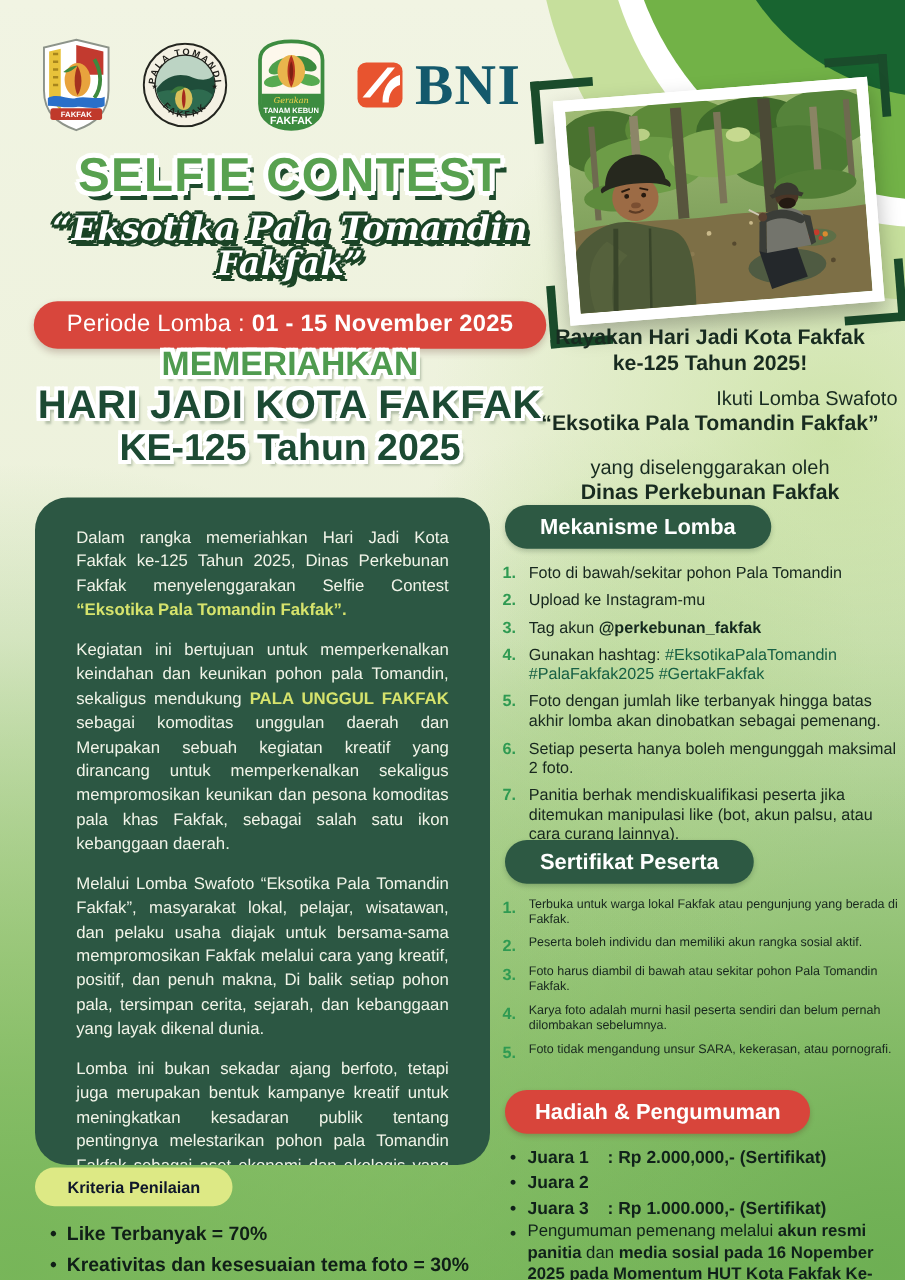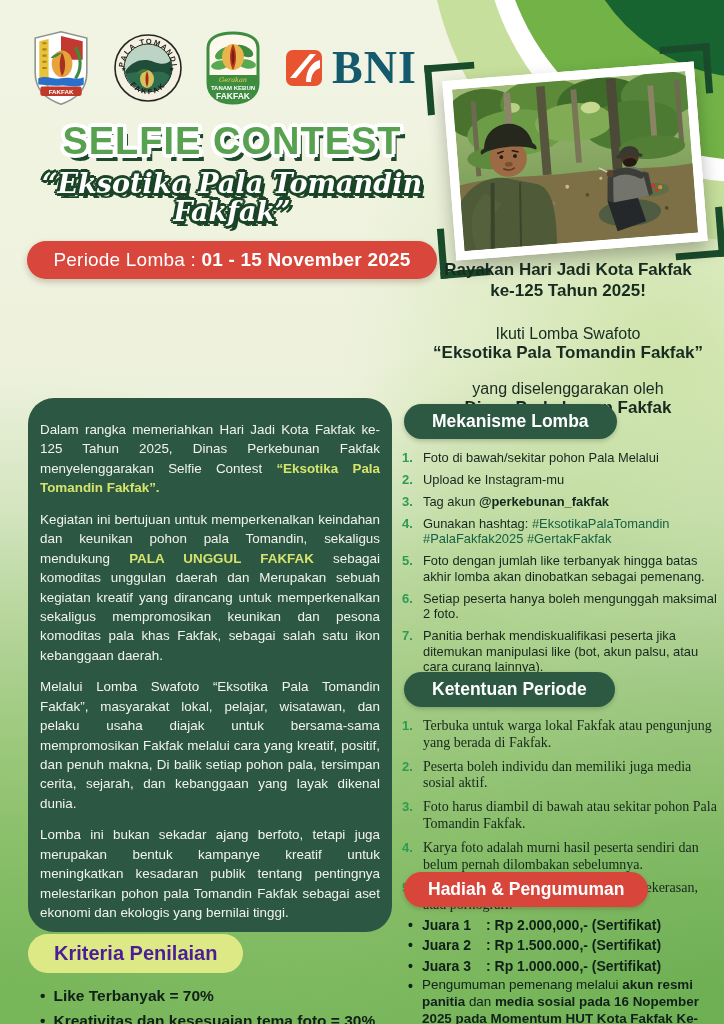--- a/index.html
+++ b/index.html
@@ -52,47 +52,47 @@
   .bracket.tl { left:-4px; top:-4px; border-left-width:7px; border-top-width:7px; }
   .bracket.tr { right:-4px; top:-4px; border-right-width:7px; border-top-width:7px; }
   .bracket.bl { left:-4px; bottom:-4px; border-left-width:7px; border-bottom-width:7px; }
   .bracket.br { right:-4px; bottom:-4px; border-right-width:7px; border-bottom-width:7px; }
   .photo { position:absolute; left:13px; top:13px; right:13px; bottom:13px; background:#fff; border:9px solid #fff; box-shadow:0 8px 18px rgba(0,0,0,.28); }
   .photo svg { display:block; width:100%; height:100%; }
   
   .invite { position:absolute; left:418px; top:260px; width:300px; text-align:center; color:#182b20; }
   .inv-b { font-size:17px; font-weight:800; line-height:1.22; }
   .inv-r { font-size:16px; font-weight:400; }
-  .sp10 { margin-top:24px; } .sp12 { margin-top:16px; }
+  .sp10 { margin-top:10px;text-align:right; } .sp12 { margin-top:16px; }
   
   .intro-box {
     position:absolute; left:28px; top:398px; width:364px; height:534px; overflow:hidden;
-    background:#2c5743; border-radius:26px; padding:22px 12px;
+    background:#2c5743; border-radius:26px; padding:22px 33px;
     color:#f1f4e8; font-size:13.4px; line-height:1.45; text-align:justify;
   }
   .intro-p { margin-bottom:12px; font-weight:500; }
   .intro-p .hl { color:#d6e36c; font-weight:800; }
   
   .kriteria { position:absolute; left:28px; top:934px; width:380px; }
-  .pill-yellow { display:inline-block; background:#dde985; color:#4c1d95; font-weight:800; font-size:20px; padding:8px 26px; border-radius:24px; }
+  .pill-yellow { display:inline-block; background:#dde985; color:#0f172a; font-weight:800; font-size:13px; padding:8px 26px; border-radius:24px; }
   .k-list { margin-top:10px; padding-left:12px; }
   .k-item { display:flex; gap:8px; font-size:15.5px; font-weight:700; color:#101f17; line-height:1.62; }
   .k-item .dot { flex:none; }
   
   .section { position:absolute; left:402px; width:318px; }
   .mekanisme { top:404px; } .ketentuan { top:672px; } .hadiah { top:872px; }
   .pill-green { display:inline-block; background:#2d5943; color:#fff; font-weight:800; font-size:17.5px; padding:7px 28px; border-radius:22px; margin-left:2px; box-shadow:0 2px 4px rgba(30,60,40,.25);text-align:center; }
   .pill-red { display:inline-block; background:#d8453b; color:#fff; font-weight:800; font-size:17.5px; padding:7px 24px; border-radius:22px; margin-left:2px; box-shadow:0 2px 4px rgba(90,30,25,.25); }
   .num-list { margin-top:11px; display:flex; flex-direction:column; gap:6px; }
   .num-item { display:flex; }
   .num { flex:none; width:21px; color:#2f9a52; font-weight:800; font-size:13px; line-height:1.22; }
   .mekanisme .txt, .ketentuan .txt { font-size:12.9px; color:#17271e; font-weight:500; line-height:1.22; }
   .txt .b { font-weight:800; color:#13281d; }
   .txt .bg { font-weight:400; color:#176044; }
-  .ketentuan .txt { font-size:14px; line-height:1.2;font-family:Liberation Serif, serif; }
+  .ketentuan .txt { font-size:10px; line-height:1.2; }
   .ketentuan .num-list { gap:7px; }
   
   .h-list { margin-top:9px; display:flex; flex-direction:column; gap:2px; padding-left:6px; }
   .h-item { display:flex; font-size:14px; color:#10211a; line-height:1.32; }
   .h-item .dot { flex:none; width:14px; font-weight:800; }
   .h-label { flex:none; width:64px; font-weight:800; }
   .h-label:empty { display:none; }
   .h-value { font-weight:800; }
   .h-value:empty { display:none; }
   .h-parts { font-size:13.4px; line-height:1.24; font-weight:500; }
@@ -172,20 +172,25 @@
       <span class="bni-text">BNI</span>
     </div>
   </header>
 
   <section class="title-block">
     <div class="title">SELFIE CONTEST</div>
     <div class="subtitle">“Eksotika Pala Tomandin Fakfak”</div>
     <div class="period-pill"><span>Periode Lomba : </span><b>01 - 15 November 2025</b></div>
   </section>
 
+  <section class="headline">
+    <div class="hl1">MEMERIAHKAN</div>
+    <div class="hl2">HARI JADI KOTA FAKFAK</div>
+    <div class="hl3">KE-125 Tahun 2025</div>
+  </section>
 
   <div class="photo-wrap">
     <div class="bracket tl"></div>
     <div class="bracket tr"></div>
     <div class="bracket bl"></div>
     <div class="bracket br"></div>
     <div class="photo">
       <svg viewBox="0 0 240 168" preserveAspectRatio="none">
         <defs>
           <linearGradient id="fg" x1="0" y1="0" x2="0" y2="1">
@@ -282,21 +287,21 @@
         </div>
       </div>
   </section>
 
   <section class="section mekanisme">
     <div class="pill-green">Mekanisme Lomba</div>
     <div class="num-list">
 
         <div class="num-item">
           <span class="num">1.</span>
-          <span class="txt"><span>Foto di bawah/sekitar pohon Pala Melalui</span></span>
+          <span class="txt"><span>Foto di bawah/sekitar pohon Pala Tomandin</span></span>
         </div>
 
         <div class="num-item">
           <span class="num">2.</span>
           <span class="txt"><span>Upload ke Instagram-mu</span></span>
         </div>
 
         <div class="num-item">
           <span class="num">3.</span>
           <span class="txt"><span>Tag akun </span><span class="b">@perkebunan_fakfak</span></span>
@@ -318,31 +323,31 @@
         </div>
 
         <div class="num-item">
           <span class="num">7.</span>
           <span class="txt"><span>Panitia berhak mendiskualifikasi peserta jika ditemukan manipulasi like (bot, akun palsu, atau cara curang lainnya).</span></span>
         </div>
       </div>
   </section>
 
   <section class="section ketentuan">
-    <div class="pill-green">Ketentuan Periode</div>
+    <div class="pill-green">Sertifikat Peserta</div>
     <div class="num-list">
 
         <div class="num-item">
           <span class="num">1.</span>
           <span class="txt"><span>Terbuka untuk warga lokal Fakfak atau pengunjung yang berada di Fakfak.</span></span>
         </div>
 
         <div class="num-item">
           <span class="num">2.</span>
-          <span class="txt"><span>Peserta boleh individu dan memiliki juga media sosial aktif.</span></span>
+          <span class="txt"><span>Peserta boleh individu dan memiliki akun rangka sosial aktif.</span></span>
         </div>
 
         <div class="num-item">
           <span class="num">3.</span>
           <span class="txt"><span>Foto harus diambil di bawah atau sekitar pohon Pala Tomandin Fakfak.</span></span>
         </div>
 
         <div class="num-item">
           <span class="num">4.</span>
           <span class="txt"><span>Karya foto adalah murni hasil peserta sendiri dan belum pernah dilombakan sebelumnya.</span></span>
@@ -362,21 +367,20 @@
         <div class="h-item">
           <span class="dot">•</span>
           <span class="h-label">Juara 1</span>
           <span class="h-value">: Rp 2.000,000,- (Sertifikat)</span>
 
         </div>
 
         <div class="h-item">
           <span class="dot">•</span>
           <span class="h-label">Juara 2</span>
-          <span class="h-value">: Rp 1.500.000,- (Sertifikat)</span>
 
         </div>
 
         <div class="h-item">
           <span class="dot">•</span>
           <span class="h-label">Juara 3</span>
           <span class="h-value">: Rp 1.000.000,- (Sertifikat)</span>
 
         </div>
 

